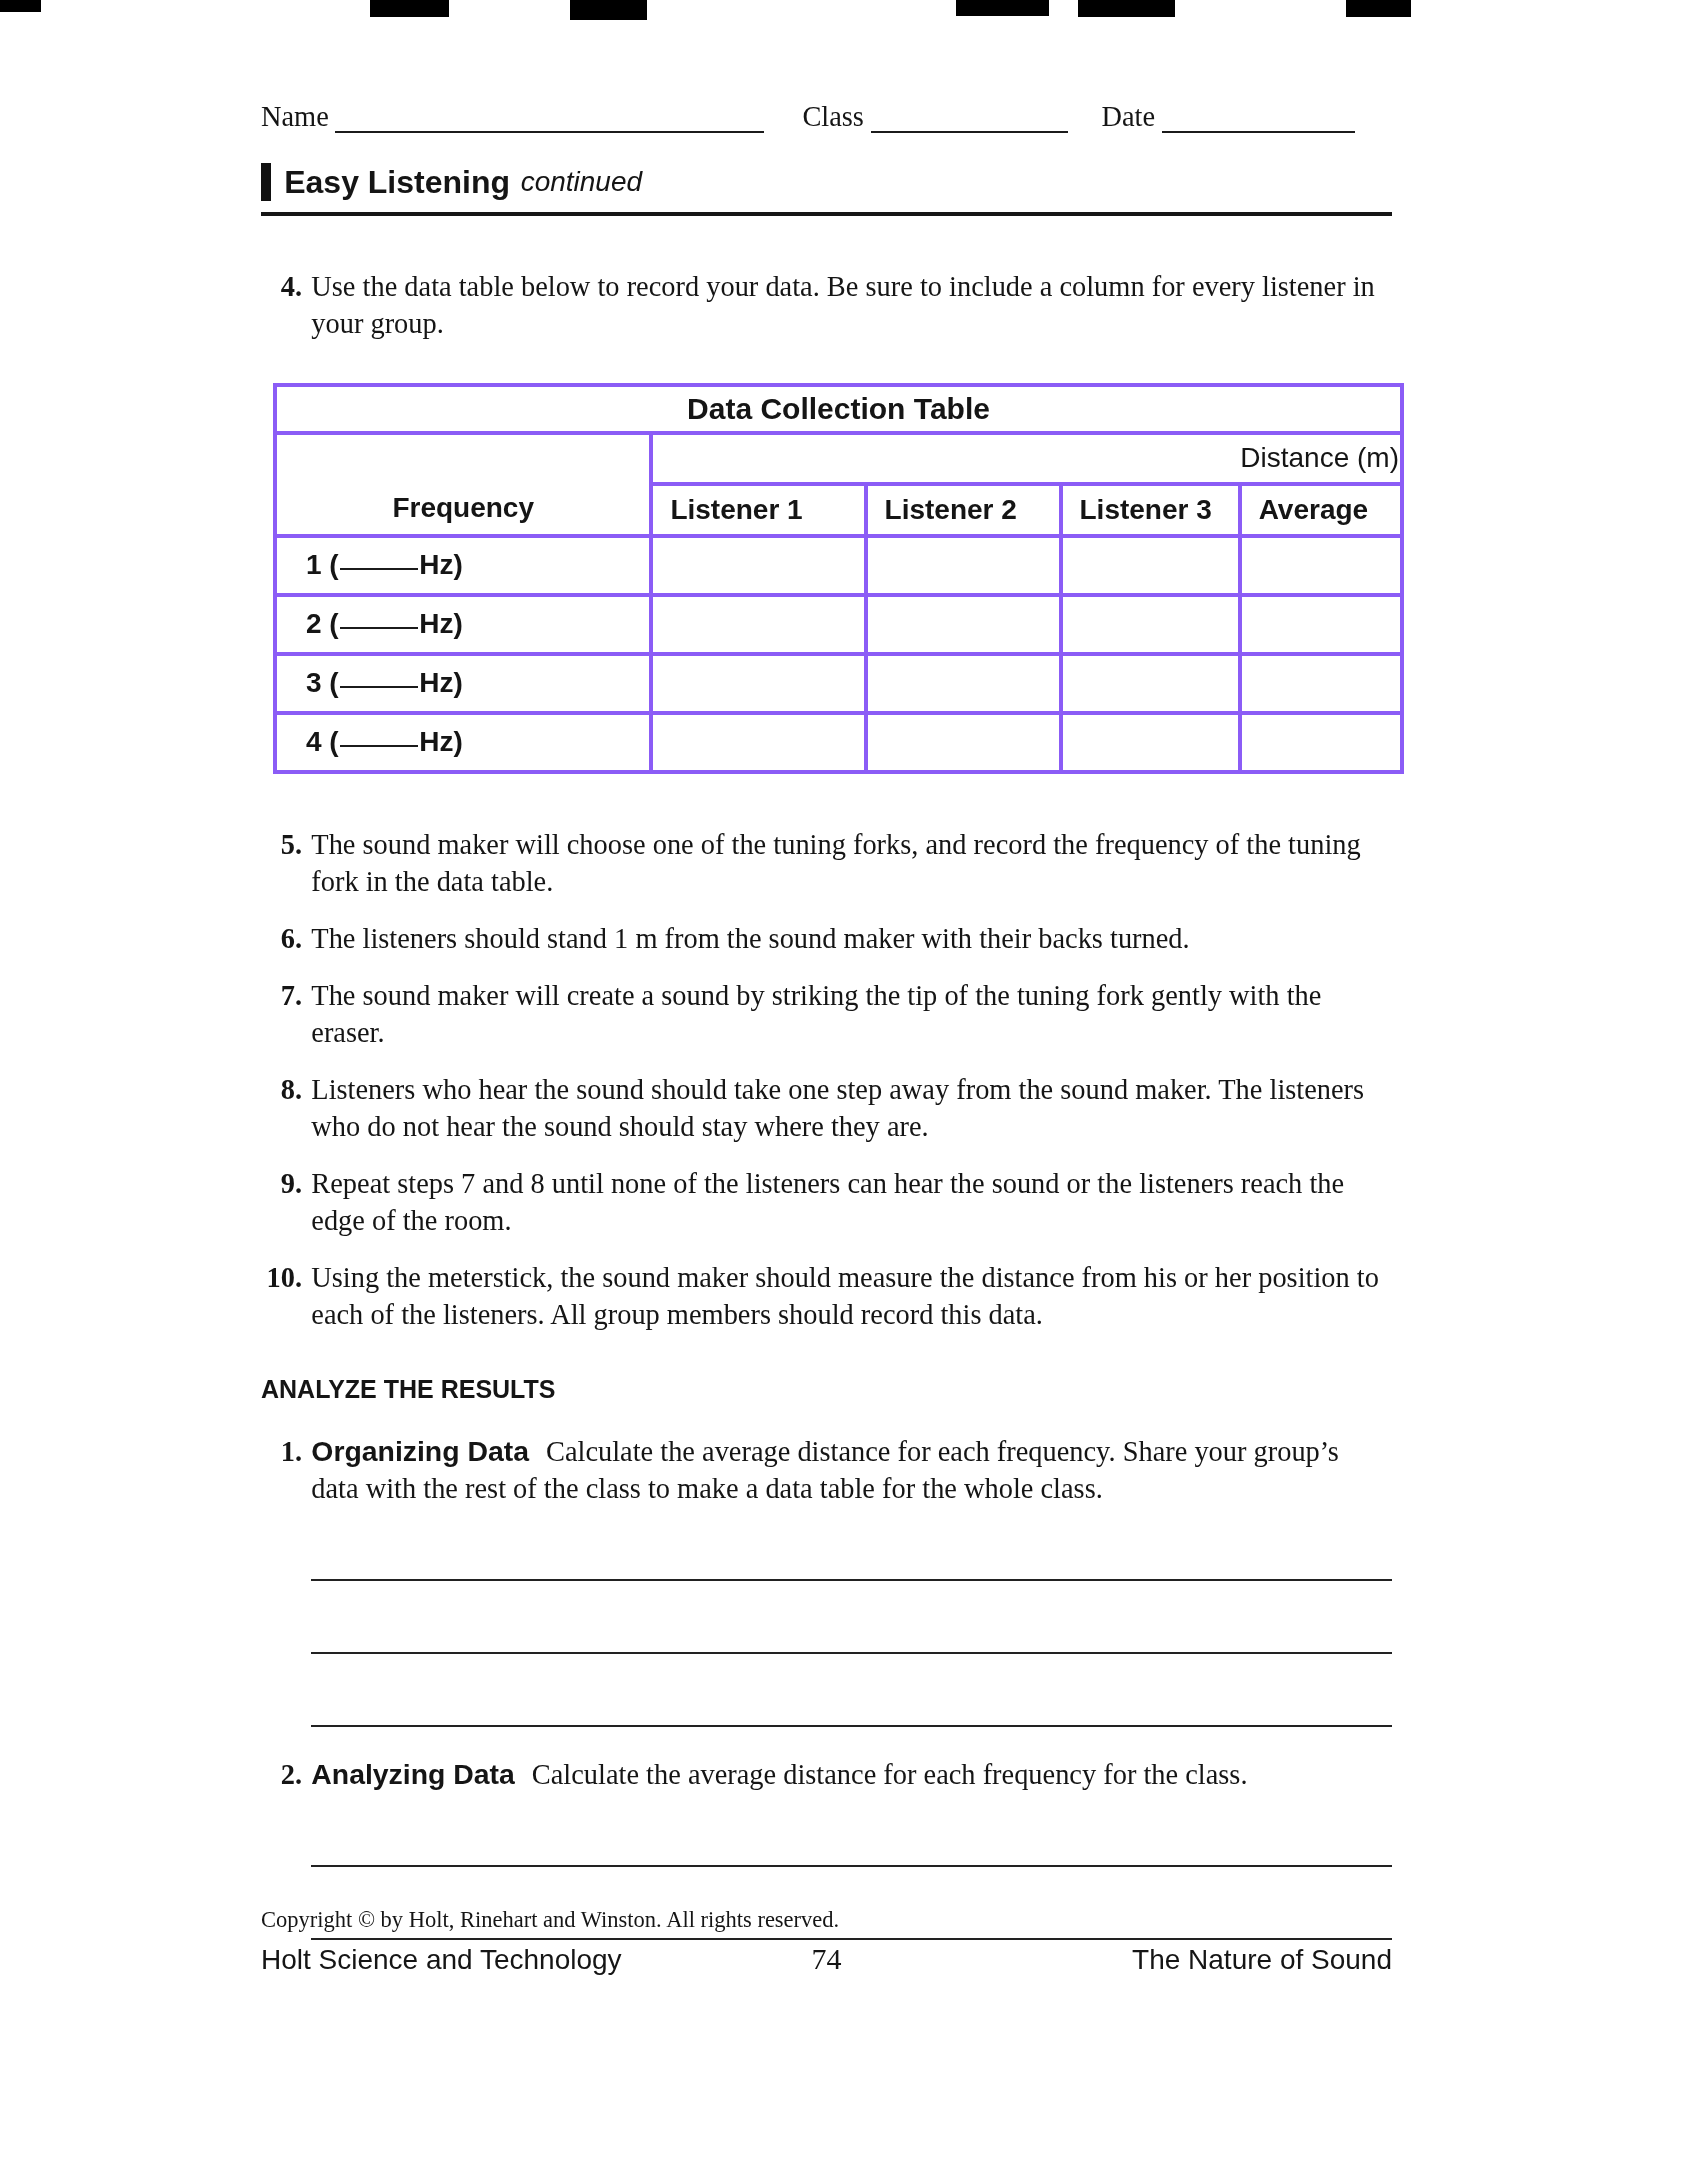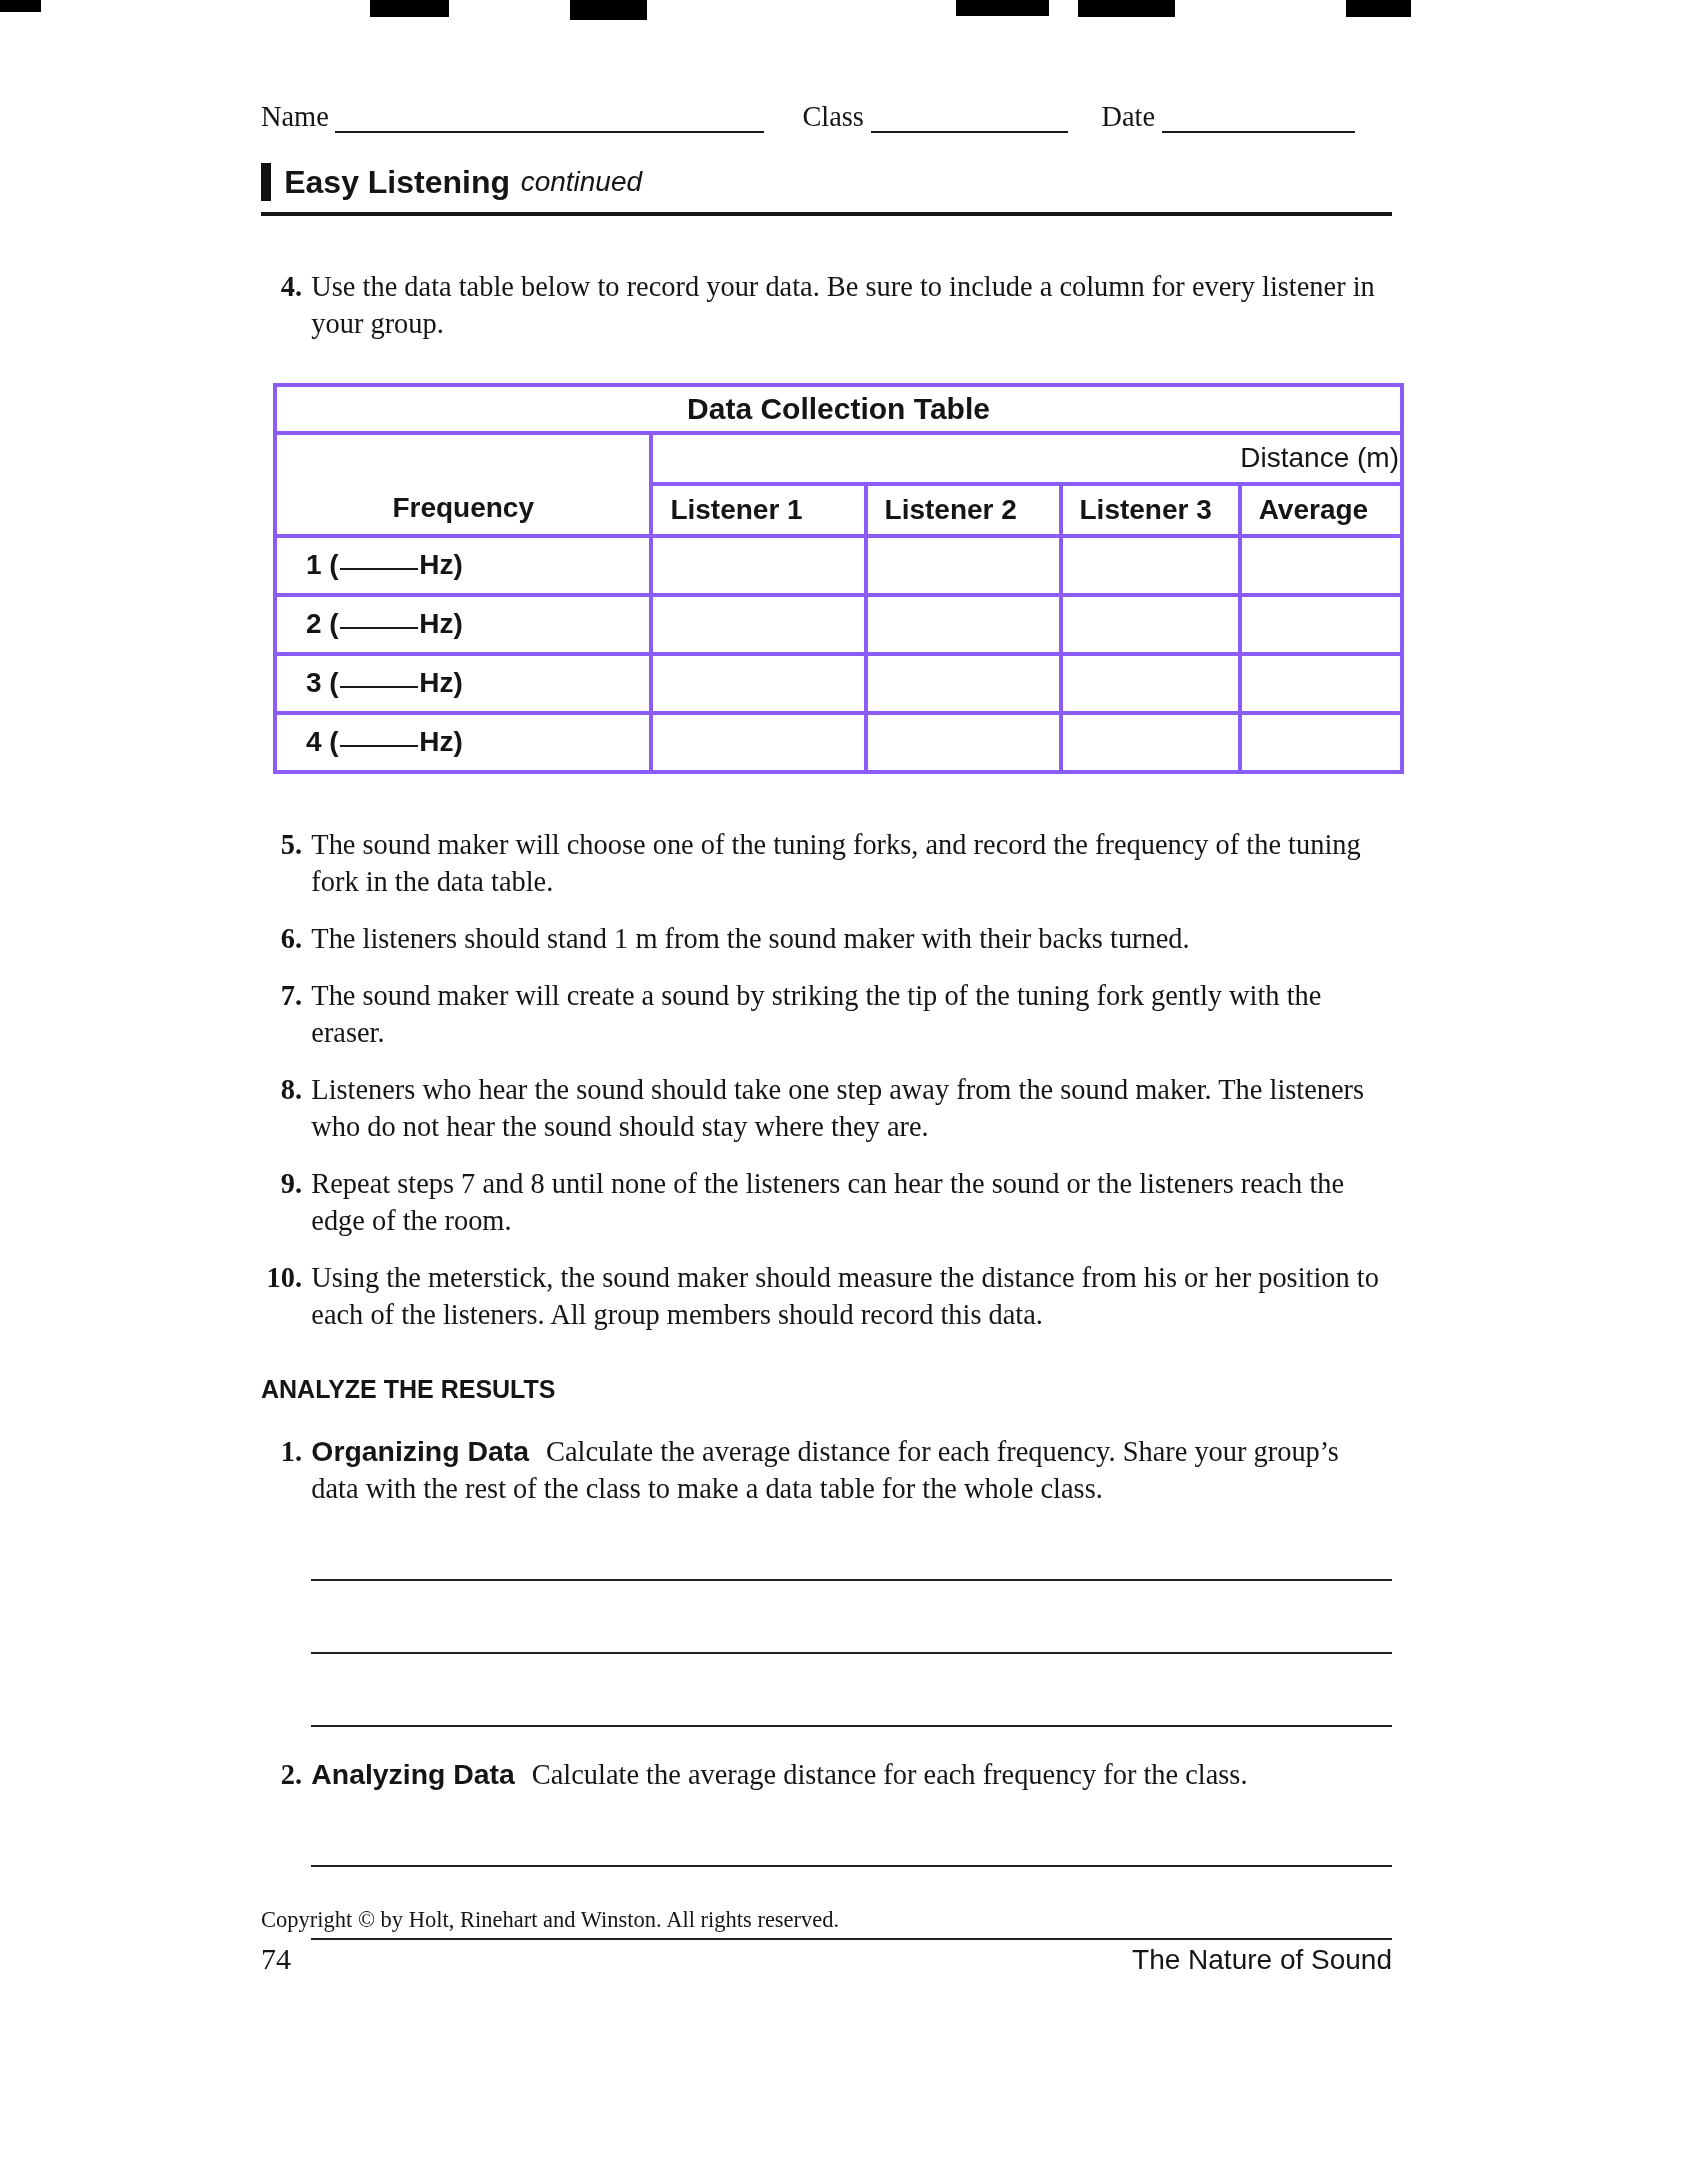--- a/index.html
+++ b/index.html
@@ -292,19 +292,20 @@
           <span class="wline" style="display:block;"></span>
         </span>
       </span>
     </div>
 
   </div>
 
   <div class="footer">
     <div class="copyright">Copyright © by Holt, Rinehart and Winston. All rights reserved.</div>
     <div class="footer-row">
+      <span class="footer-left">Holt Science and Technology</span>
       <span class="footer-page">74</span>
       <span class="footer-right">The Nature of Sound</span>
     </div>
   </div>
 
 </div>
 
 
 </body></html>

